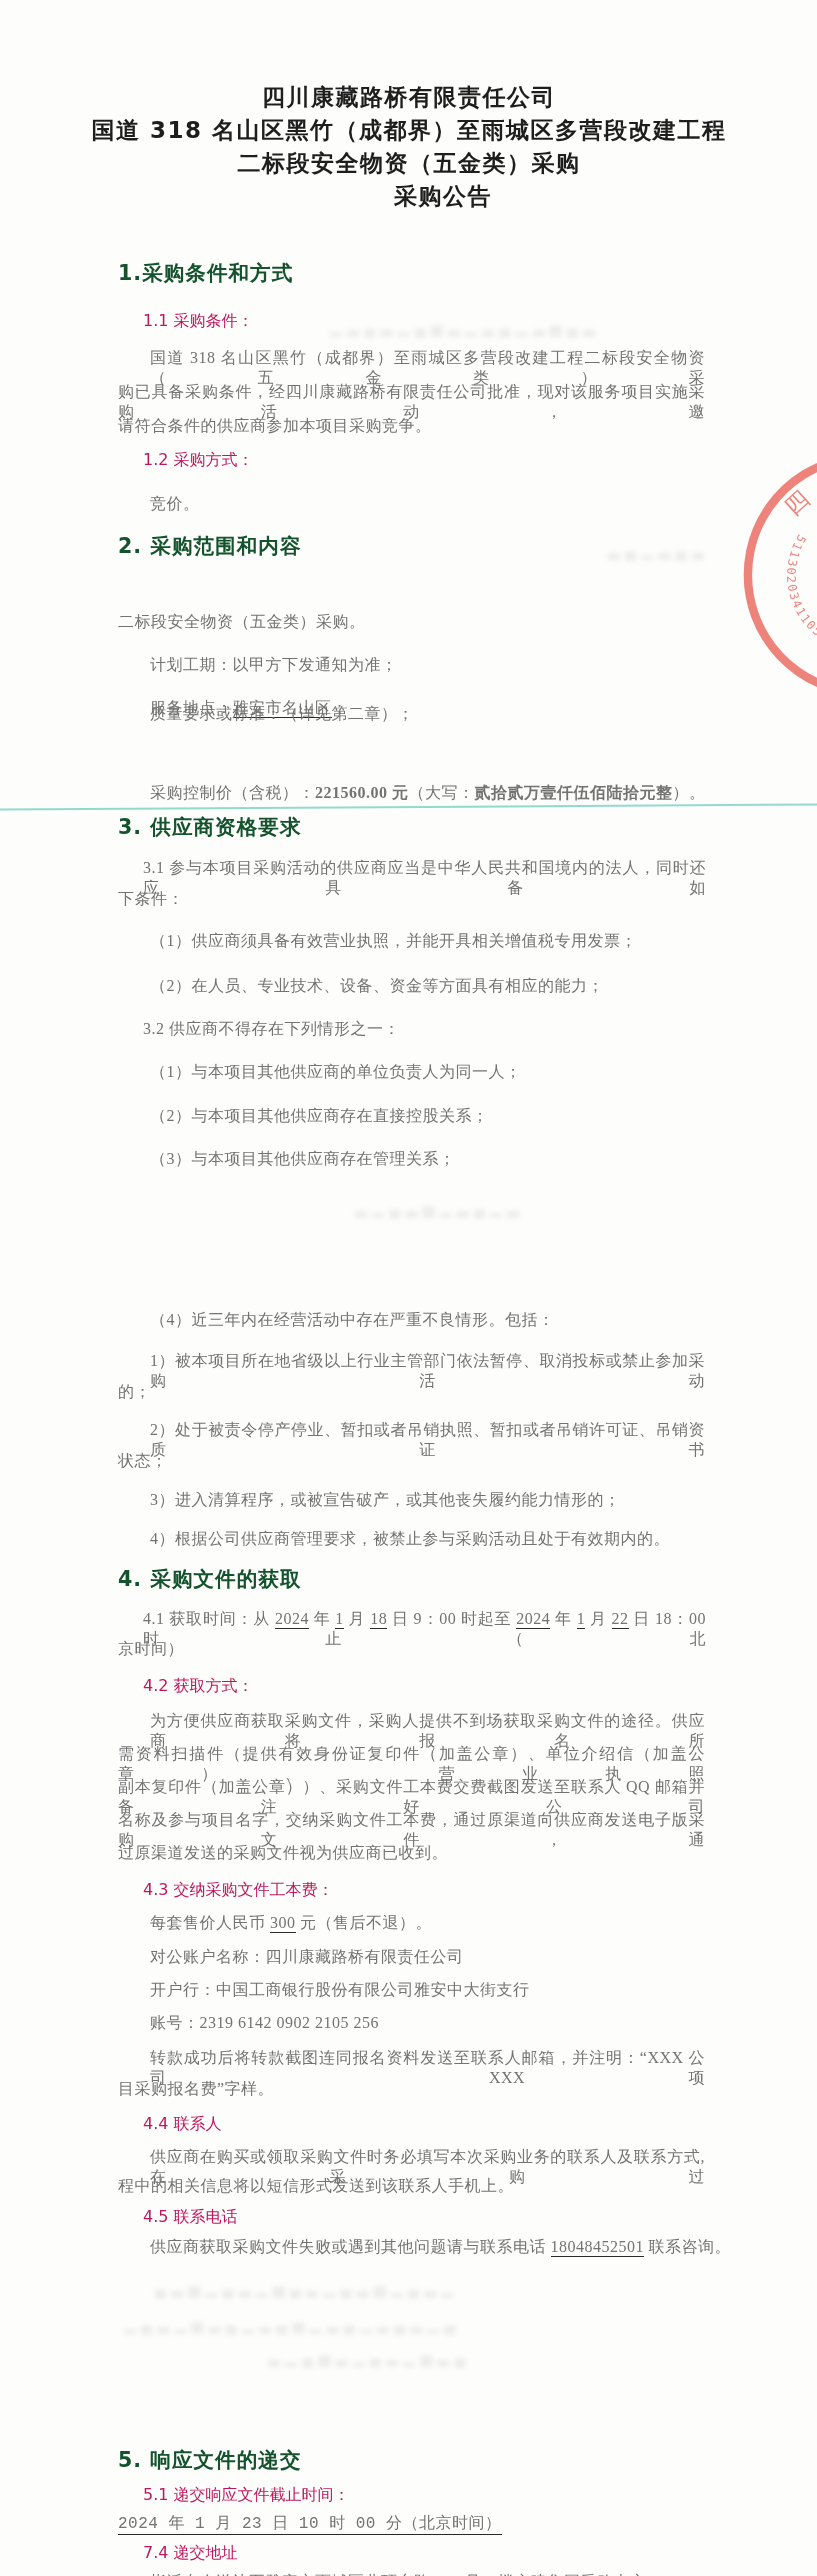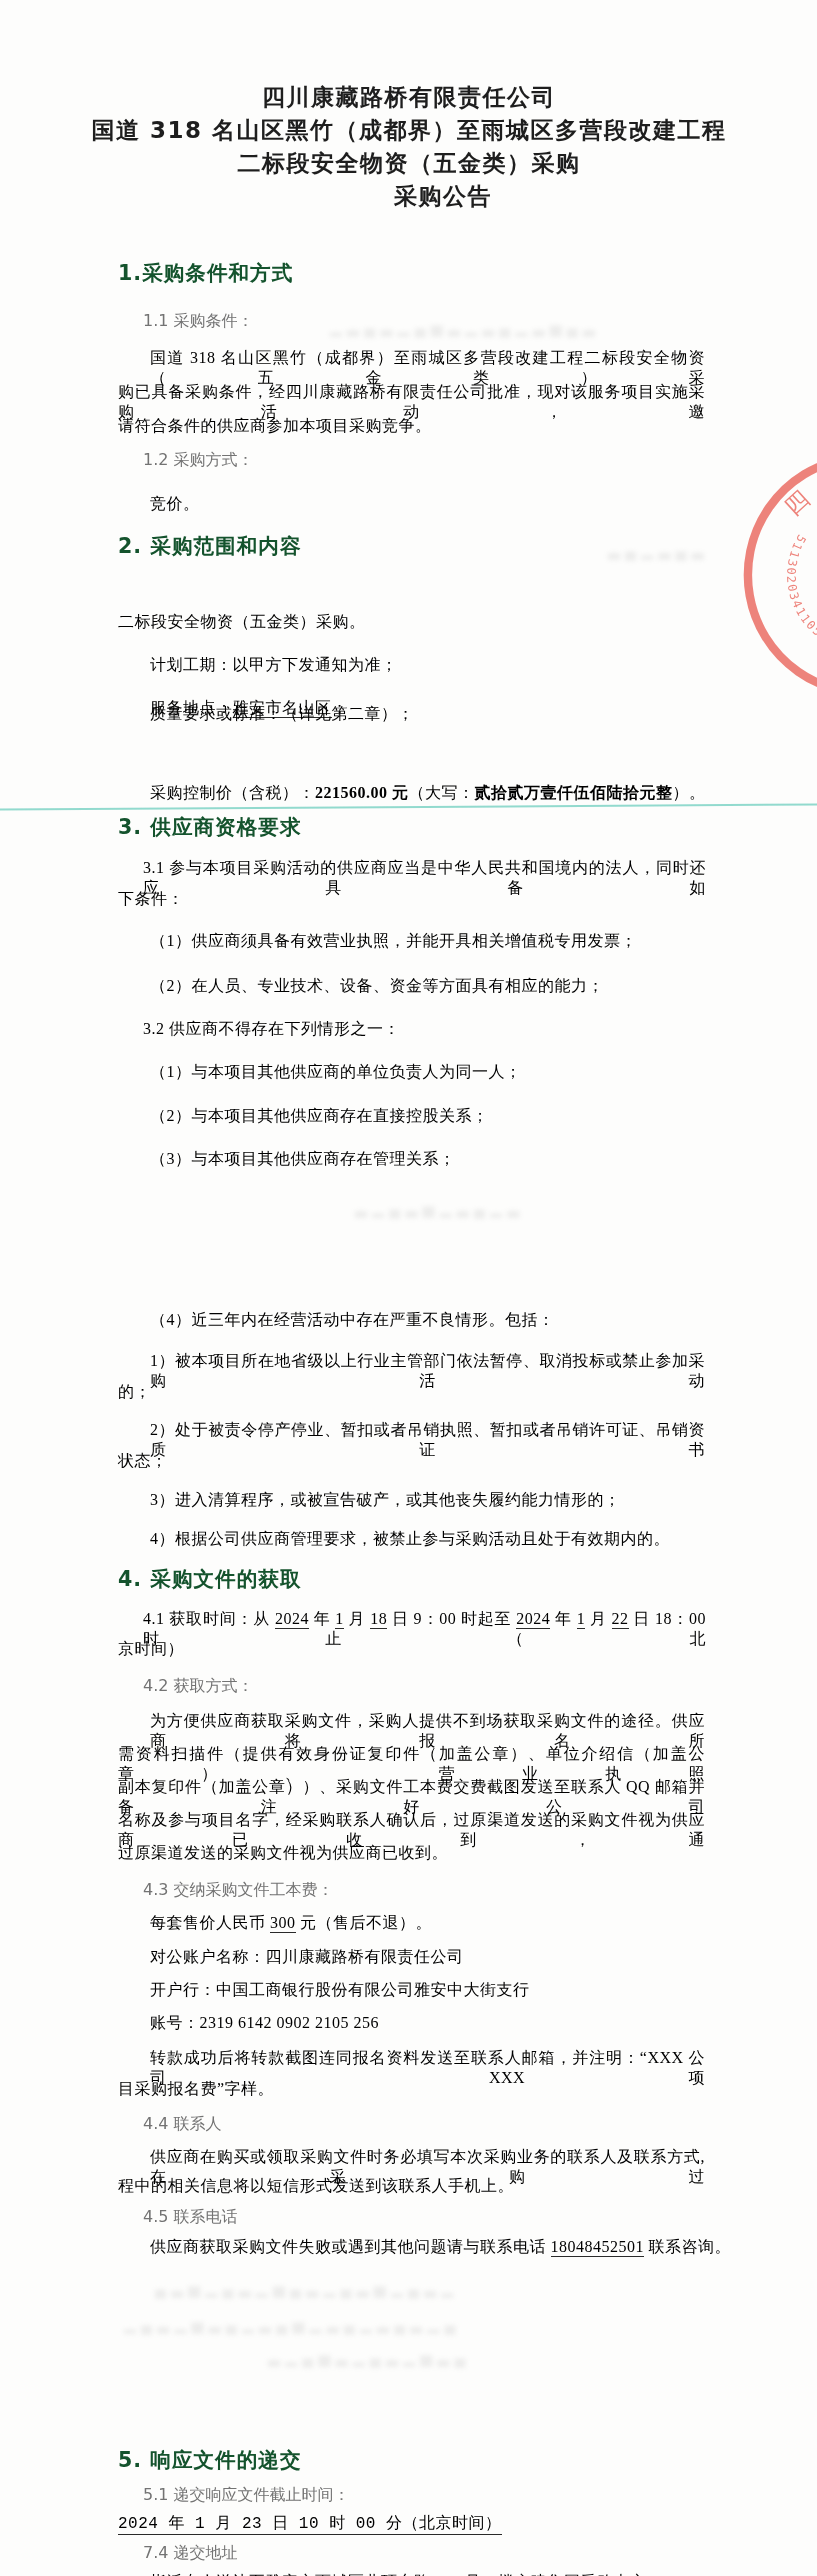--- a/index.html
+++ b/index.html
@@ -7,22 +7,22 @@
   #scan-page{
     position:relative;width:818px;height:3468px;margin:0 auto;
     background:#fdfdfc;overflow:hidden;
     font-family:"Liberation Serif","DejaVu Serif",serif;color:#262626;
   }
   .line{position:absolute;white-space:nowrap;line-height:1.25;}
   .title{font-family:"DejaVu Sans","Liberation Sans",sans-serif;font-weight:bold;
          font-size:23px;letter-spacing:1.5px;text-align:center;color:#1e1e1e;}
   .h{font-family:"DejaVu Sans","Liberation Sans",sans-serif;font-weight:bold;
      font-size:20.6px;letter-spacing:1px;color:#14532d;}
-  .sub{font-family:"DejaVu Sans","Liberation Sans",sans-serif;font-size:16px;color:#737373;}
-  .body{font-size:16px;color:#000000;letter-spacing:0.5px;}
+  .sub{font-family:"DejaVu Sans","Liberation Sans",sans-serif;font-size:16px;color:#be185d;}
+  .body{font-size:16px;color:#737373;letter-spacing:0.5px;}
   .just{text-align:justify;text-align-last:justify;white-space:normal;}
   .u{border-bottom:1px solid #2a2a2a;padding-bottom:1px;}
   .b{font-weight:bold;}
   .rule{position:absolute;left:-5.2px;width:829px;height:1.5px;background:#7fd3c6;
         transform:rotate(-0.35deg);opacity:.85;}
   .bleed{position:absolute;color:#8a8a8a;filter:blur(2.6px);opacity:.14;
          font-size:15.5px;letter-spacing:5.2px;white-space:nowrap;}
   .stamp{position:absolute;pointer-events:none;}
 </style>
 </head>
@@ -81,21 +81,21 @@
     <div class="line body" style="top: 1451px; left: 118px;"><span>状态；</span></div>
     <div class="line body" style="top: 1490px; left: 150px;"><span>3）进入清算程序，或被宣告破产，或其他丧失履约能力情形的；</span></div>
     <div class="line body" style="top: 1529px; left: 150px;"><span>4）根据公司供应商管理要求，被禁止参与采购活动且处于有效期内的。</span></div>
     <div class="line h" style="top: 1567px; left: 118px;"><span>4. 采购文件的获取</span></div>
     <div class="line body just" style="top: 1609px; left: 143px; width: 563px;"><span>4.1 获取时间：从 </span><span class="u">2024</span><span> 年 </span><span class="u">1</span><span> 月 </span><span class="u">18</span><span> 日 9：00 时起至 </span><span class="u">2024</span><span> 年 </span><span class="u">1</span><span> 月 </span><span class="u">22</span><span> 日 18：00 时止（北</span></div>
     <div class="line body" style="top: 1639px; left: 118px;"><span>京时间）</span></div>
     <div class="line sub" style="top: 1676px; left: 143px;"><span>4.2 获取方式：</span></div>
     <div class="line body just" style="top: 1711px; left: 150px; width: 555px;"><span>为方便供应商获取采购文件，采购人提供不到场获取采购文件的途径。供应商将报名所</span></div>
     <div class="line body just" style="top: 1744px; left: 118px; width: 587px;"><span>需资料扫描件（提供有效身份证复印件（加盖公章）、单位介绍信（加盖公章）、 营业执照</span></div>
     <div class="line body just" style="top: 1777px; left: 118px; width: 587px;"><span>副本复印件（加盖公章））、采购文件工本费交费截图发送至联系人 QQ 邮箱并备注好公司</span></div>
-    <div class="line body just" style="top: 1810px; left: 118px; width: 587px;"><span>名称及参与项目名字，经采购联系人确认后，过原渠道发送的采购文件视为供应商已收到，通</span></div>
+    <div class="line body just" style="top: 1810px; left: 118px; width: 587px;"><span>名称及参与项目名字，交纳采购文件工本费，通过原渠道向供应商发送电子版采购文件，通</span></div>
     <div class="line body" style="top: 1843px; left: 118px;"><span>过原渠道发送的采购文件视为供应商已收到。</span></div>
     <div class="line sub" style="top: 1880px; left: 143px;"><span>4.3 交纳采购文件工本费：</span></div>
     <div class="line body" style="top: 1913px; left: 150px;"><span>每套售价人民币 </span><span class="u">300</span><span> 元（售后不退）。</span></div>
     <div class="line body" style="top: 1947px; left: 150px;"><span>对公账户名称：四川康藏路桥有限责任公司</span></div>
     <div class="line body" style="top: 1980px; left: 150px;"><span>开户行：中国工商银行股份有限公司雅安中大街支行</span></div>
     <div class="line body" style="top: 2013px; left: 150px;"><span>账号：2319 6142 0902 2105 256</span></div>
     <div class="line body just" style="top: 2048px; left: 150px; width: 555px;"><span>转款成功后将转款截图连同报名资料发送至联系人邮箱，并注明：“XXX 公司 XXX 项</span></div>
     <div class="line body" style="top: 2079px; left: 118px;"><span>目采购报名费”字样。</span></div>
     <div class="line sub" style="top: 2114px; left: 143px;"><span>4.4 联系人</span></div>
     <div class="line body just" style="top: 2147px; left: 150px; width: 555px;"><span>供应商在购买或领取采购文件时务必填写本次采购业务的联系人及联系方式,在采购过</span></div>

